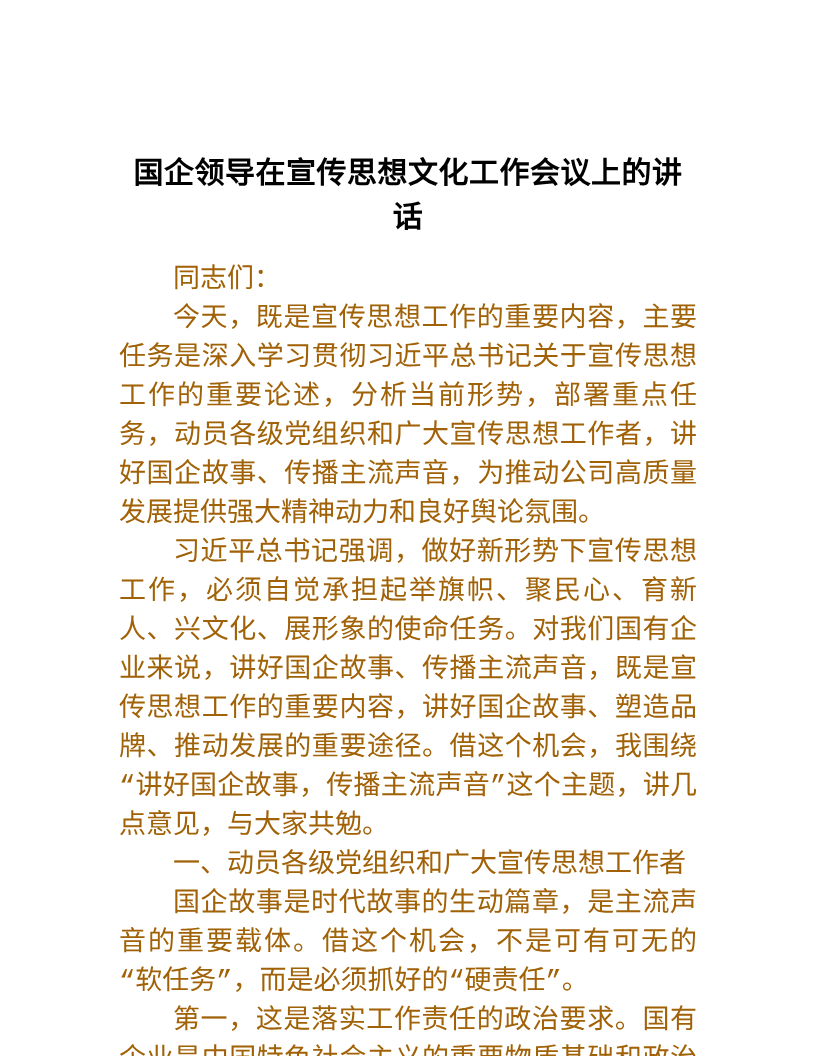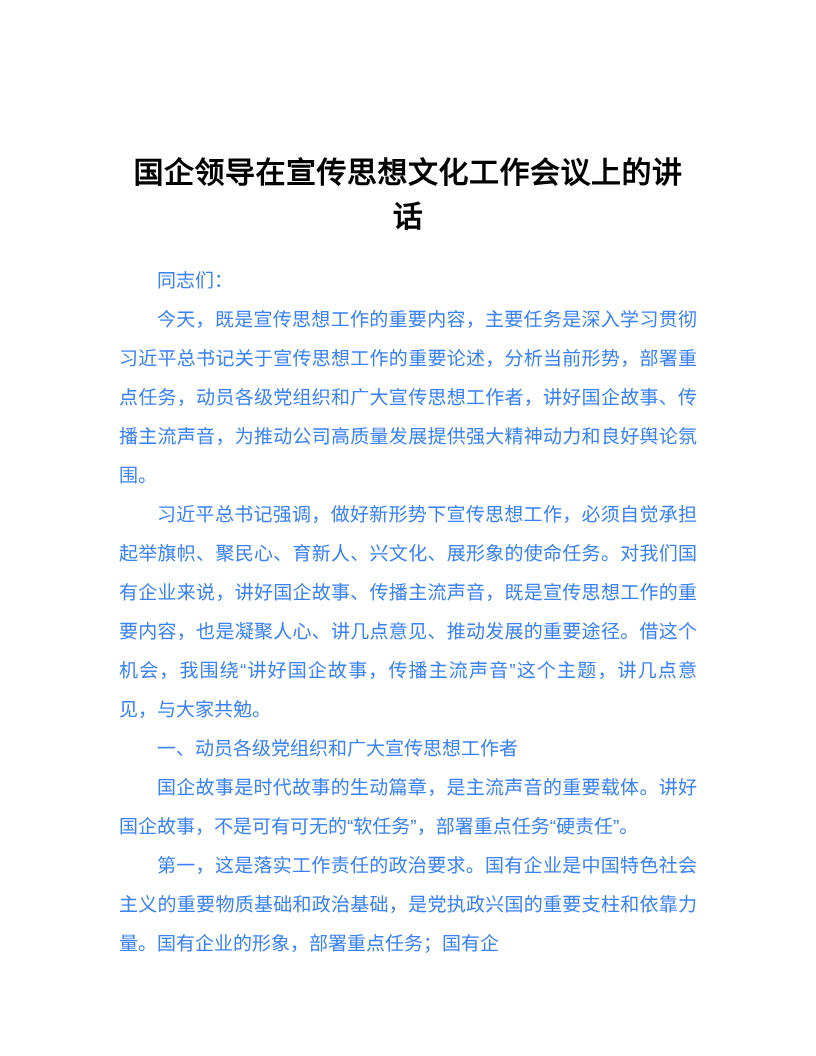--- a/index.html
+++ b/index.html
@@ -24,38 +24,38 @@
     font-family: "Liberation Sans", "DejaVu Sans", sans-serif;
     font-size: 30px;
     font-weight: 700;
     line-height: 44px;
     text-align: center;
     letter-spacing: 0.5px;
     margin: 0 0 22px 0;
     color: #000000;
   }
   .para {
-    font-family: Liberation Sans, sans-serif;
-    font-size: 19px;
+    font-family: Liberation Mono, monospace;
+    font-size: 27px;
     line-height: 39px;
     text-align: justify;
     text-justify: inter-ideograph;
     text-indent: 2em;
     margin: 0;
-    color: #3b82f6;
+    color: #a16207;
   }
 </style>
 </head>
 <body>
 
 <div class="page">
   <div class="content">
     <h1 class="doc-title">国企领导在宣传思想文化工作会议上的讲话</h1>
     <p class="para">同志们：</p>
     <div id="doc-body">
         <p class="para">今天，既是宣传思想工作的重要内容，主要任务是深入学习贯彻习近平总书记关于宣传思想工作的重要论述，分析当前形势，部署重点任务，动员各级党组织和广大宣传思想工作者，讲好国企故事、传播主流声音，为推动公司高质量发展提供强大精神动力和良好舆论氛围。</p>
-        <p class="para">习近平总书记强调，做好新形势下宣传思想工作，必须自觉承担起举旗帜、聚民心、育新人、兴文化、展形象的使命任务。对我们国有企业来说，讲好国企故事、传播主流声音，既是宣传思想工作的重要内容，也是凝聚人心、讲几点意见、推动发展的重要途径。借这个机会，我围绕“讲好国企故事，传播主流声音”这个主题，讲几点意见，与大家共勉。</p>
+        <p class="para">习近平总书记强调，做好新形势下宣传思想工作，必须自觉承担起举旗帜、聚民心、育新人、兴文化、展形象的使命任务。对我们国有企业来说，讲好国企故事、传播主流声音，既是宣传思想工作的重要内容，讲好国企故事、塑造品牌、推动发展的重要途径。借这个机会，我围绕“讲好国企故事，传播主流声音”这个主题，讲几点意见，与大家共勉。</p>
         <p class="para heading">一、动员各级党组织和广大宣传思想工作者</p>
-        <p class="para">国企故事是时代故事的生动篇章，是主流声音的重要载体。讲好国企故事，不是可有可无的“软任务”，部署重点任务“硬责任”。</p>
+        <p class="para">国企故事是时代故事的生动篇章，是主流声音的重要载体。借这个机会，不是可有可无的“软任务”，而是必须抓好的“硬责任”。</p>
         <p class="para">第一，这是落实工作责任的政治要求。国有企业是中国特色社会主义的重要物质基础和政治基础，是党执政兴国的重要支柱和依靠力量。国有企业的形象，部署重点任务；国有企</p>
       </div>
   </div>
 </div>
 
 </body></html>

